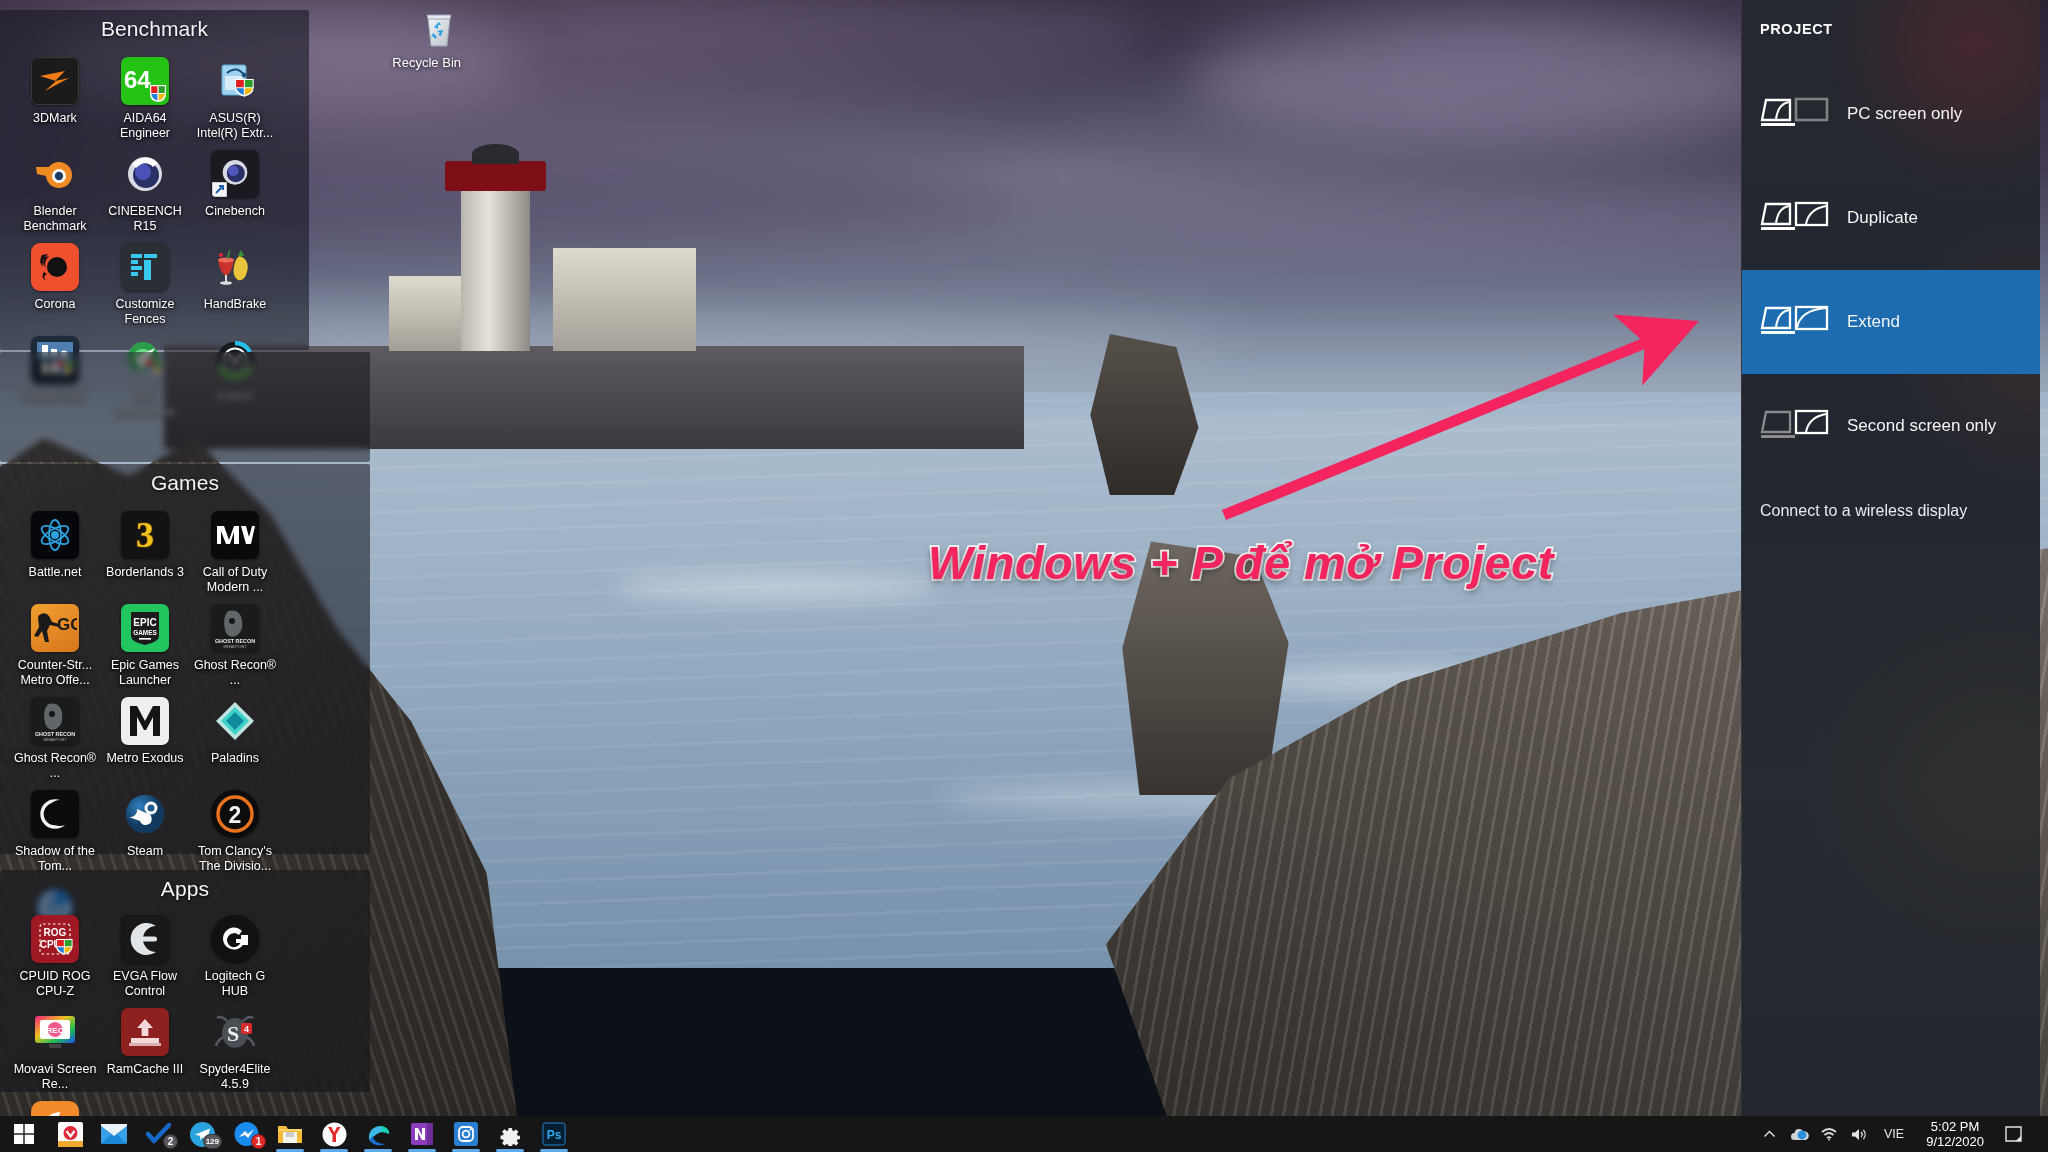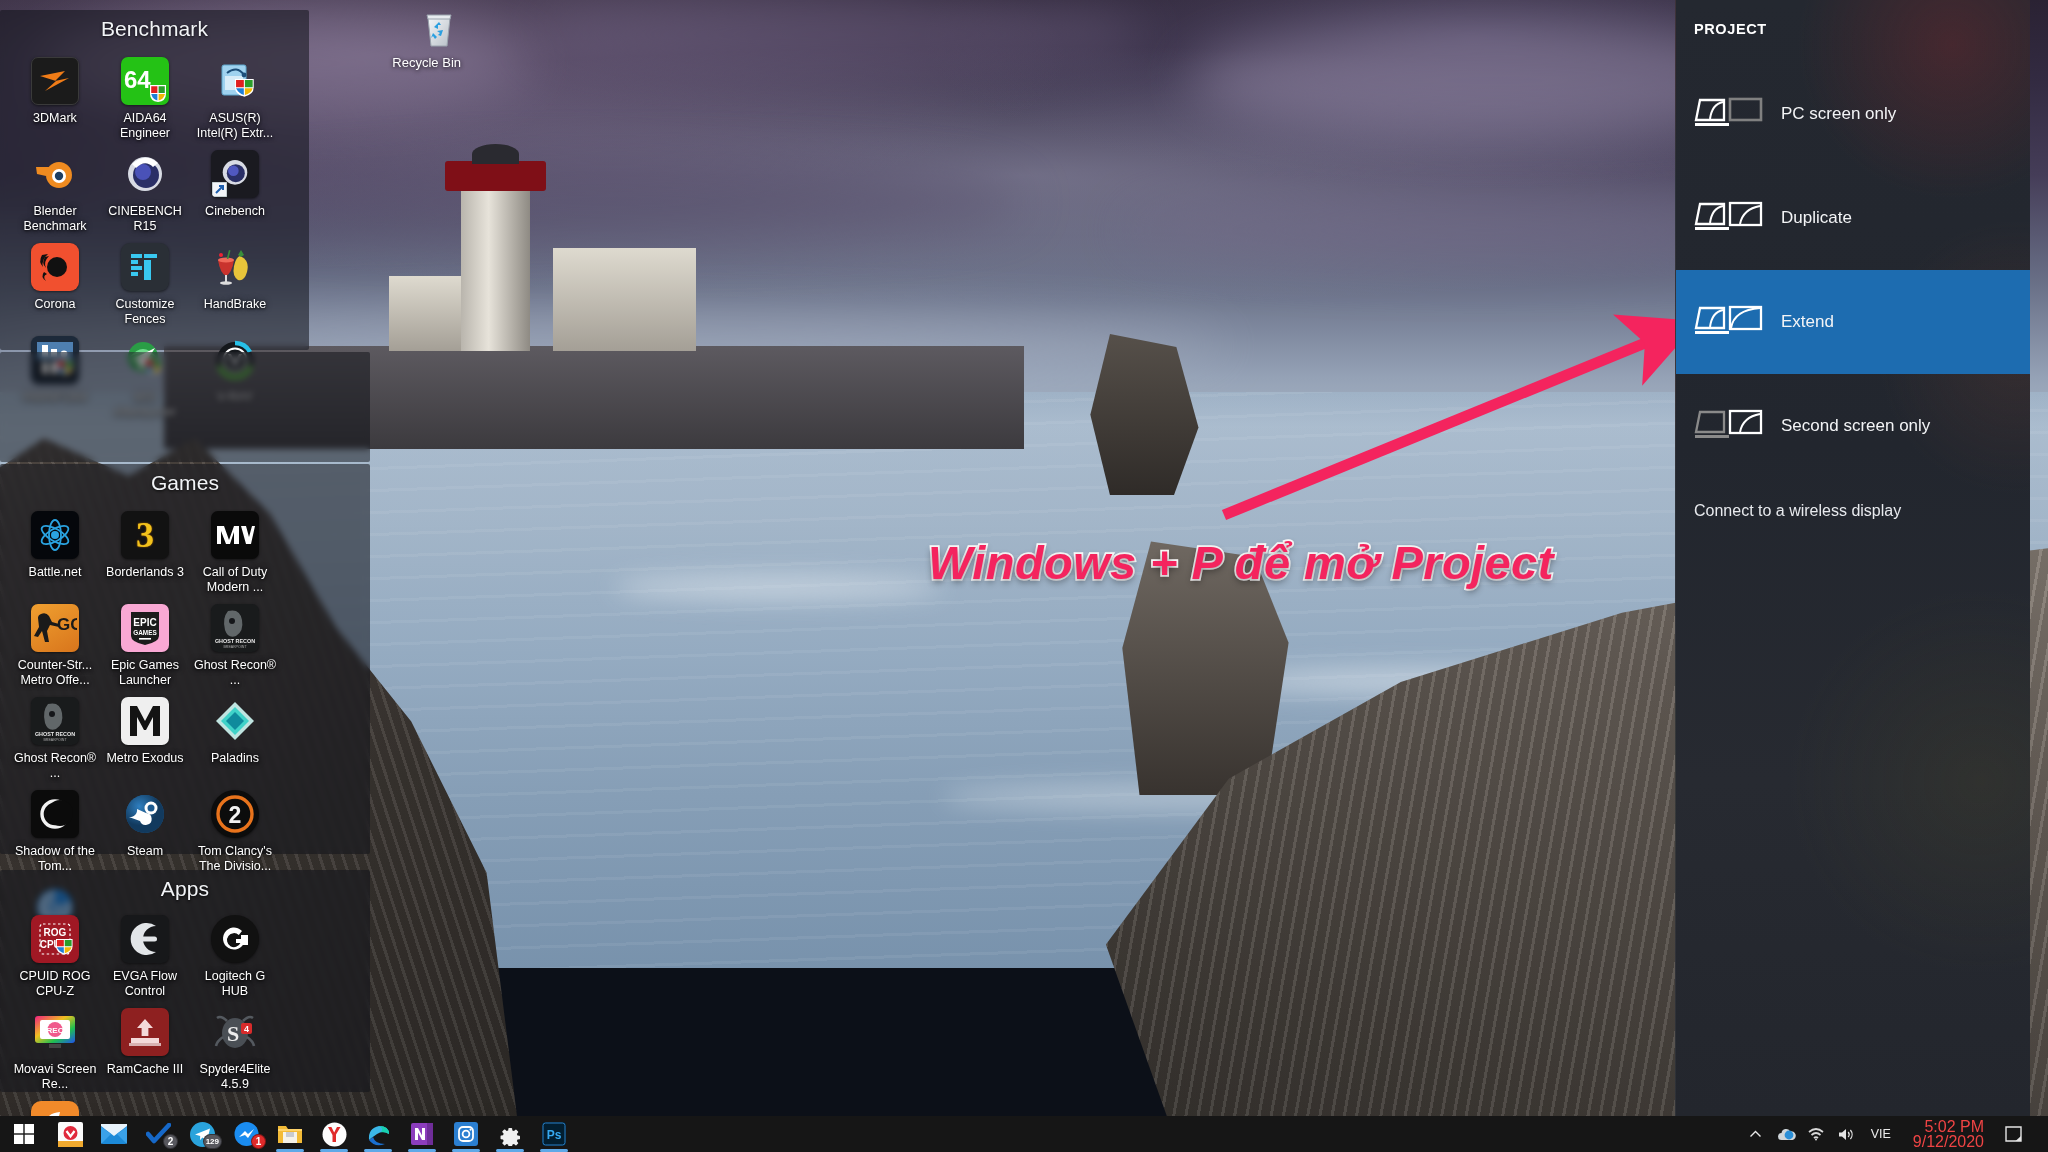--- a/index.html
+++ b/index.html
@@ -147,21 +147,21 @@
     position:absolute; width:96px;
     display:flex; flex-direction:column; align-items:flex-end;
   }
   .desk-icon .lbl {
     margin-top:5px; font-size:13px; color:#fff; text-align:center;
     text-shadow: 0 1px 4px rgba(0,0,0,.95);
   }
 
   
   .project {
-    position:absolute; right:18px; top:0; width:355px; height:1116px;
+    position:absolute; right:8px; top:0; width:299px; height:1116px;
     background:
       radial-gradient(circle 220px at 78% 4%, rgba(120,40,46,.40), transparent 70%),
       radial-gradient(circle 190px at 96% 32%, rgba(96,60,52,.30), transparent 72%),
       radial-gradient(circle 260px at 86% 70%, rgba(80,76,40,.22), transparent 74%),
       linear-gradient(180deg, #242830 0%, #22262e 40%, #272a31 70%, #23262d 100%);
     color:#fff;
     border-left:1px solid rgba(255,255,255,.05);
   }
   .project-title {
     font-size:14.5px; font-weight:bold; letter-spacing:.6px;
@@ -208,21 +208,21 @@
   .tb-badge {
     position:absolute; right:2px; bottom:3px; min-width:15px; height:15px;
     border-radius:50%; font-size:10px; font-weight:bold;
     display:flex; align-items:center; justify-content:center;
     color:#fff; border:1px solid rgba(0,0,0,.4);
   }
   .tray { margin-left:auto; display:flex; align-items:center; height:36px; padding-right:18px; gap:0; }
   .tray-ico { width:30px; height:36px; display:flex; align-items:center; justify-content:center; color:#e9e9e9; }
   .tray-lang { font-size:12.5px; color:#eaeaea; padding:0 10px; }
   .tray-clock {
-    font-size:16px; color:#ef4444; line-height:15px; text-align:right; padding:0 12px;
+    font-size:13px; color:#ffffff; line-height:15px; text-align:center; padding:0 12px;
   }
   .tray-notif { width:34px; height:36px; display:flex; align-items:center; justify-content:center; }
 </style>
 </head>
 <body>
 
 <div id="root">
 
   <div class="wallpaper">
     <div class="wp-sky"></div>
@@ -487,21 +487,21 @@
         <div class="glyph" style="background:linear-gradient(150deg,#f0a030,#d8751c);">
           <svg width="44" height="40" viewBox="0 0 44 40">
             <path d="M8 6 q5 -2 8 2 l3 6 l7 2 l0 3 l-9 -2 l-3 6 l2 11 l-4 0 l-3 -11 l-4 6 l-4 -1 l5 -9 l-1 -9 q0 -3 3 -4 z" fill="#1a1a1a"></path>
             <text x="24" y="22" font-family="Liberation Sans, sans-serif" font-size="17" font-weight="bold" fill="#1a1a1a">GO</text>
           </svg>
         </div>
         <div class="lbl">Counter-Str... Metro Offe...</div>
       </div>
 
       <div class="d-icon">
-        <div class="glyph" style="background:#f9a8d4;">
+        <div class="glyph" style="background:#22c55e;">
           <svg width="40" height="40" viewBox="0 0 40 40">
             <path d="M6 4 h28 v24 q0 6 -14 9 q-14 -3 -14 -9 z" fill="#1b1b1b"></path>
             <text x="20" y="18" text-anchor="middle" font-family="Liberation Sans, sans-serif" font-size="10" font-weight="bold" fill="#fff">EPIC</text>
             <text x="20" y="27" text-anchor="middle" font-family="Liberation Sans, sans-serif" font-size="6.4" font-weight="bold" fill="#fff">GAMES</text>
             <rect x="14" y="30" width="12" height="1.6" fill="#fff"></rect>
           </svg>
         </div>
         <div class="lbl">Epic Games Launcher</div>
       </div>
 

